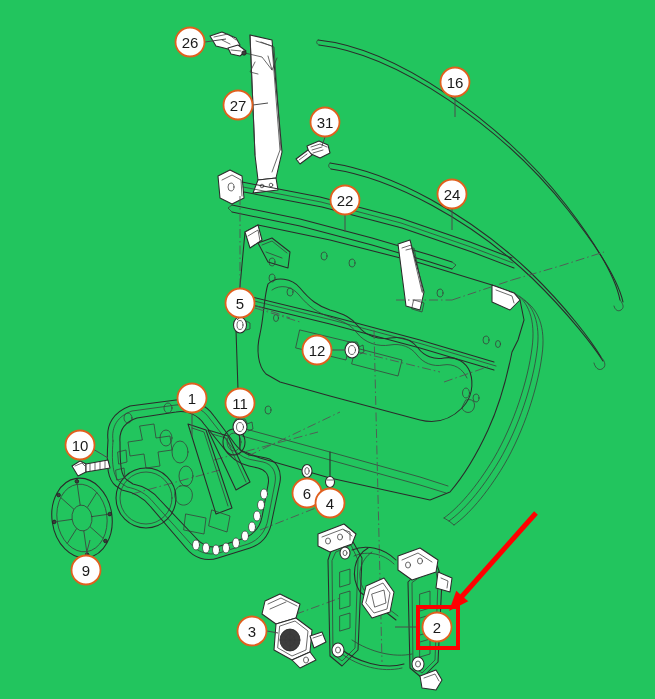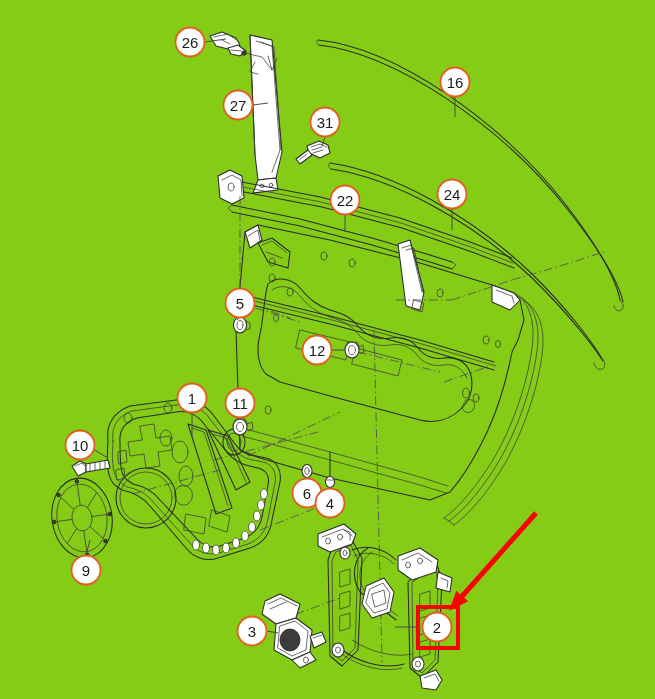--- a/index.html
+++ b/index.html
@@ -7,21 +7,21 @@
     padding: 0;
     background: #ffffff;
   }
   body {
     font-family: "Liberation Sans", sans-serif;
   }
   #stage {
     position: relative;
     width: 655px;
     height: 699px;
-    background: #84cc16;
+    background: #22c55e;
     overflow: hidden;
   }
   #drawing {
     position: absolute;
     left: 0;
     top: 0;
     width: 655px;
     height: 699px;
   }
   .callout-num {

